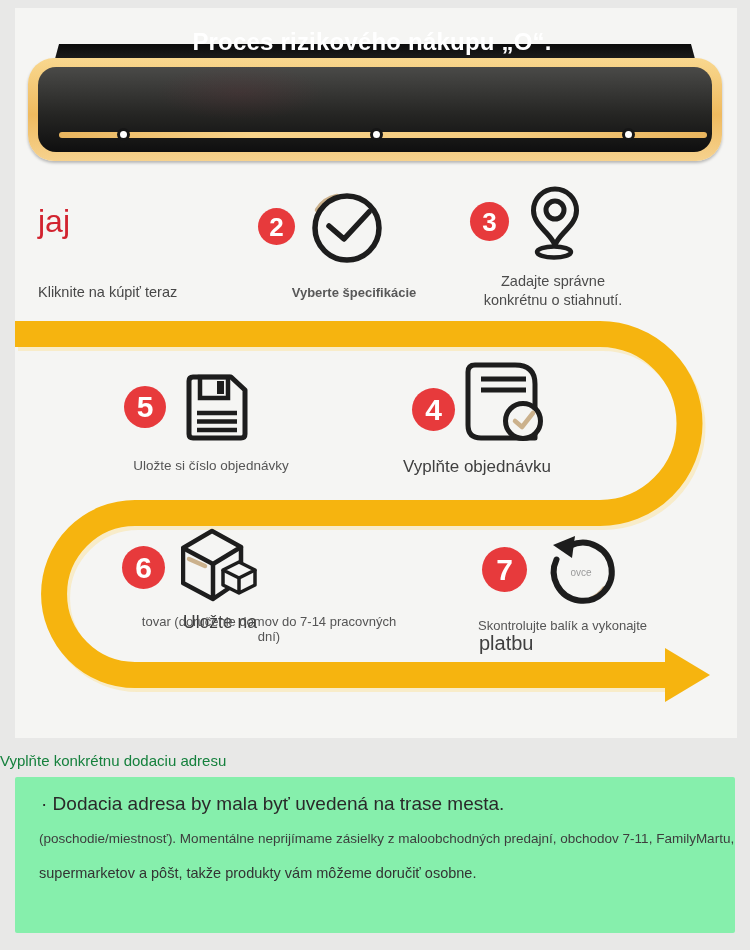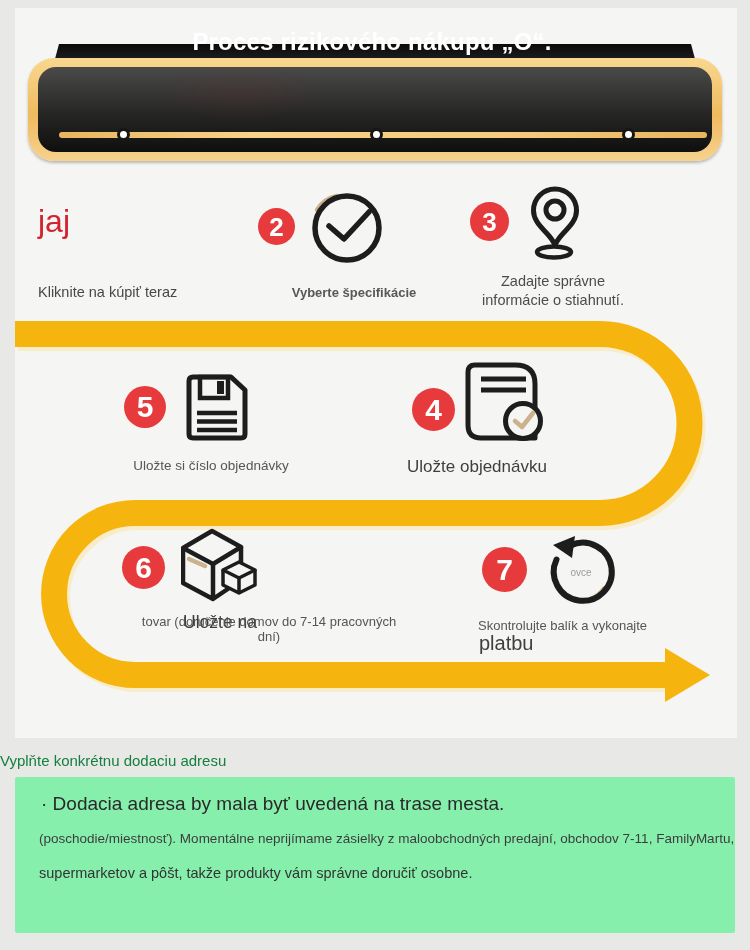--- a/index.html
+++ b/index.html
@@ -129,21 +129,21 @@
     <div class="lbl center s2-label">Vyberte špecifikácie</div>
 
     <div class="num n3">3</div>
     <svg class="icon" style="left:512px;top:178px" width="56" height="74" viewBox="0 0 56 74">
       <ellipse cx="27" cy="66" rx="17" ry="5.5" fill="none" stroke="#1D1D1D" stroke-width="4.5"></ellipse>
       <path d="M 28 3 C 16 3 6.5 12.5 6.5 24.5 C 6.5 34 13.5 40.5 19.5 47 C 23 50.8 26 54.5 28 59 C 30 54.5 33 50.8 36.5 47 C 42.5 40.5 49.5 34 49.5 24.5 C 49.5 12.5 40 3 28 3 Z" fill="#f5f5f3" stroke="#1D1D1D" stroke-width="5" stroke-linejoin="round"></path>
       <circle cx="28" cy="24" r="9" fill="none" stroke="#1D1D1D" stroke-width="5"></circle>
     </svg>
     <div class="lbl center s3-label">
       <div>Zadajte správne</div>
-      <div>informácie o stiahnutí.</div>
+      <div>konkrétnu o stiahnutí.</div>
     </div>
 
     <div class="num n5">5</div>
     <svg class="icon" style="left:168px;top:364px" width="68" height="70" viewBox="0 0 68 70">
       <path d="M 6 9 Q 6 5 10 5 H 48 L 62 18 V 62 Q 62 66 58 66 H 10 Q 6 66 6 62 Z" fill="none" stroke="#1D1D1D" stroke-width="5" stroke-linejoin="round"></path>
       <rect x="17" y="5" width="28" height="21" fill="none" stroke="#1D1D1D" stroke-width="4.5"></rect>
       <rect x="34" y="9" width="7" height="13" fill="#1D1D1D"></rect>
       <line x1="14" y1="41" x2="54" y2="41" stroke="#1D1D1D" stroke-width="4.5"></line>
       <line x1="14" y1="49.5" x2="54" y2="49.5" stroke="#1D1D1D" stroke-width="4.5"></line>
       <line x1="14" y1="58" x2="54" y2="58" stroke="#1D1D1D" stroke-width="4.5"></line>
@@ -151,21 +151,21 @@
     <div class="lbl center s5-label">Uložte si číslo objednávky</div>
 
     <div class="num n4">4</div>
     <svg class="icon" style="left:450px;top:354px" width="80" height="84" viewBox="0 0 80 84">
       <path d="M 10 3 H 50 Q 70 3 70 22 V 76 H 16 Q 3 76 3 63 V 10 Q 3 3 10 3" fill="none" stroke="#1D1D1D" stroke-width="5" stroke-linejoin="round"></path>
       <line x1="16" y1="17" x2="61" y2="17" stroke="#1D1D1D" stroke-width="5"></line>
       <line x1="16" y1="28" x2="61" y2="28" stroke="#1D1D1D" stroke-width="5"></line>
       <circle cx="58" cy="59" r="17.5" fill="#f5f5f3" stroke="#1D1D1D" stroke-width="5"></circle>
       <path d="M 50 59 L 57 65 L 68 51" fill="none" stroke="#CBB18C" stroke-width="4.5" stroke-linecap="round" stroke-linejoin="round"></path>
     </svg>
-    <div class="lbl center s4-label">Uložte objednávku</div>
+    <div class="lbl center s4-label">Vyplňte objednávku</div>
 
     <div class="num n6">6</div>
     <svg class="icon" style="left:166px;top:520px" width="78" height="74" viewBox="0 0 78 74">
       <path d="M 2 20 L 31 3 L 60 19 L 32 36 Z" fill="none" stroke="#1D1D1D" stroke-width="4.5" stroke-linejoin="round"></path>
       <path d="M 2 20 V 55 L 32 71 V 36 M 60 19 V 52 L 32 71" fill="none" stroke="#1D1D1D" stroke-width="4.5" stroke-linejoin="round"></path>
       <line x1="8" y1="31" x2="24" y2="38" stroke="#CBB18C" stroke-width="4.5" stroke-linecap="round"></line>
       <polygon points="58,34 74,42 74,57 58,65 42,57 42,42" fill="#f5f5f3"></polygon>
       <path d="M 42 42 L 58 34 L 74 42 L 58 50 Z" fill="none" stroke="#1D1D1D" stroke-width="3.5" stroke-linejoin="round"></path>
       <path d="M 42 42 V 57 L 58 65 V 50 M 74 42 V 57 L 58 65" fill="none" stroke="#1D1D1D" stroke-width="3.5" stroke-linejoin="round"></path>
     </svg>
@@ -181,15 +181,15 @@
     </svg>
     <div class="lbl s7-label1">Skontrolujte balík a vykonajte</div>
     <div class="lbl s7-label2">platbu</div>
 
   </div>
 
   <div class="caption">Vyplňte konkrétnu dodaciu adresu</div>
   <div class="note">
     <div class="note-title">· Dodacia adresa by mala byť uvedená na trase mesta.</div>
     <div class="note-l1">(poschodie/miestnosť). Momentálne neprijímame zásielky z maloobchodných predajní, obchodov 7-11, FamilyMartu,</div>
-    <div class="note-l2">supermarketov a pôšt, takže produkty vám správne doručiť osobne.</div>
+    <div class="note-l2">supermarketov a pôšt, takže produkty vám môžeme doručiť osobne.</div>
   </div>
 </div>
 
 </body></html>

